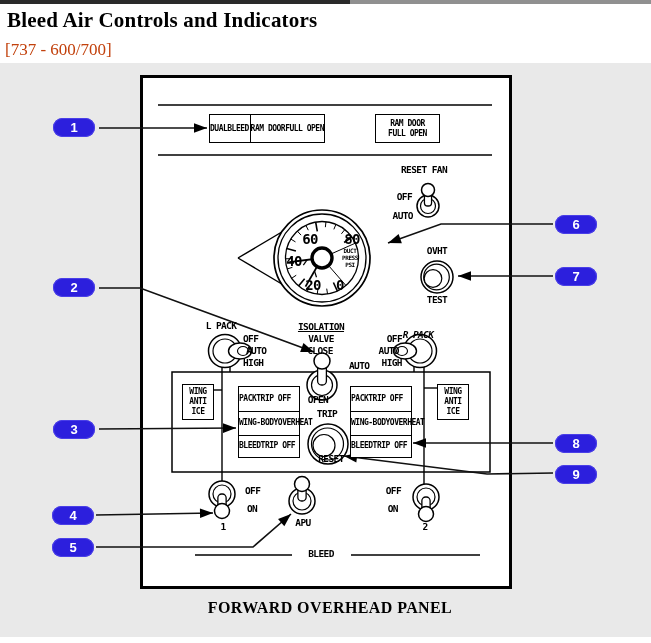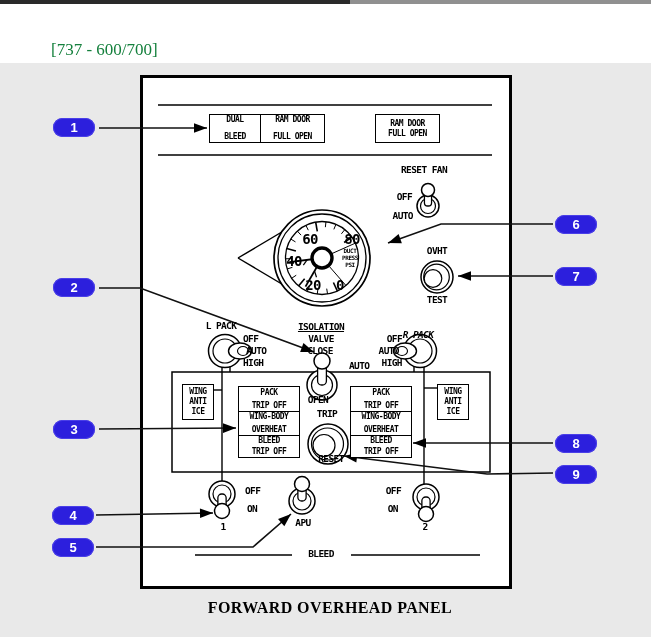--- a/index.html
+++ b/index.html
@@ -1,28 +1,28 @@
 <!DOCTYPE html>
 <html><head>
 <meta charset="utf-8">
 <style>
   html,body{margin:0;padding:0;background:#fff;}
   #stage{position:relative;width:651px;height:643px;background:#fff;overflow:hidden;
          font-family:"DejaVu Sans Mono",monospace;}
   .bar{position:absolute;height:4px;top:0;}
   #doc-title{position:absolute;left:7px;top:8px;font:bold 21px "Liberation Serif",serif;color:#000;letter-spacing:0.2px;}
-  #variant{position:absolute;left:5px;top:40px;font:17px "Liberation Serif",serif;color:#15803d;margin-left:46px;}
+  #variant{position:absolute;left:5px;top:40px;font:17px "Liberation Serif",serif;color:#c2410c;}
   #figure-bg{position:absolute;left:0;top:63px;width:651px;height:574px;background:#e9e9e9;}
   #panel{position:absolute;left:140px;top:75px;width:366px;height:508px;background:#fff;border:3px solid #000;}
   #caption{position:absolute;left:0;top:599px;width:660px;text-align:center;
            font:bold 16px "Liberation Serif",serif;color:#000;letter-spacing:0.4px;}
   .box{position:absolute;background:#fff;border:1.5px solid #000;box-sizing:border-box;
        display:flex;flex-direction:column;align-items:center;justify-content:center;}
   .cellrow{display:flex;flex-direction:row;align-items:stretch;padding:0;}
-  .cell{display:flex;flex-direction:column;align-items:center;justify-content:space-between;}
+  .cell{display:flex;flex-direction:row;align-items:center;justify-content:flex-start;}
   .bt{font:bold 8px "DejaVu Sans Mono",monospace;line-height:10px;letter-spacing:-0.5px;white-space:pre;text-align:center;}
   .lbl{position:absolute;font:bold 9.5px "DejaVu Sans Mono",monospace;letter-spacing:-0.6px;
        white-space:pre;color:#000;text-align:center;}
   .ctr{transform:translateX(-50%);}
   .ra{transform:translateX(-100%);}
   .num{font-size:14px;}
   .xs{font:bold 6px "DejaVu Sans Mono",monospace;letter-spacing:-0.4px;line-height:7px;}
   svg#fig{position:absolute;left:0;top:0;z-index:5;}
   .lbl,.box{z-index:6;}
   .pill{position:absolute;width:42px;height:19px;border-radius:10px;background:#2c1fdd;
@@ -30,20 +30,21 @@
         z-index:8;box-shadow:0 0 0 1px #4a3fe8 inset;}
 </style>
 </head>
 <body>
 
 <div id="stage">
 
   <div class="bar" style="left:0;width:350px;background:#2a2a2a;"></div>
   <div class="bar" style="left:350px;width:301px;background:#909090;"></div>
 
+  <div id="doc-title">Bleed Air Controls and Indicators</div>
   <div id="variant">[737 - 600/700]</div>
 
   <div id="figure-bg"></div>
   <div id="panel"></div>
   <div id="caption">FORWARD OVERHEAD PANEL</div>
 
   <div class="box cellrow" style="left:209px;top:114px;width:116px;height:29px;">
     <div class="cell" style="width:50px;border-right:1.5px solid #000;height:100%;">
       <div class="bt">DUAL</div>
       <div class="bt">BLEED</div>

